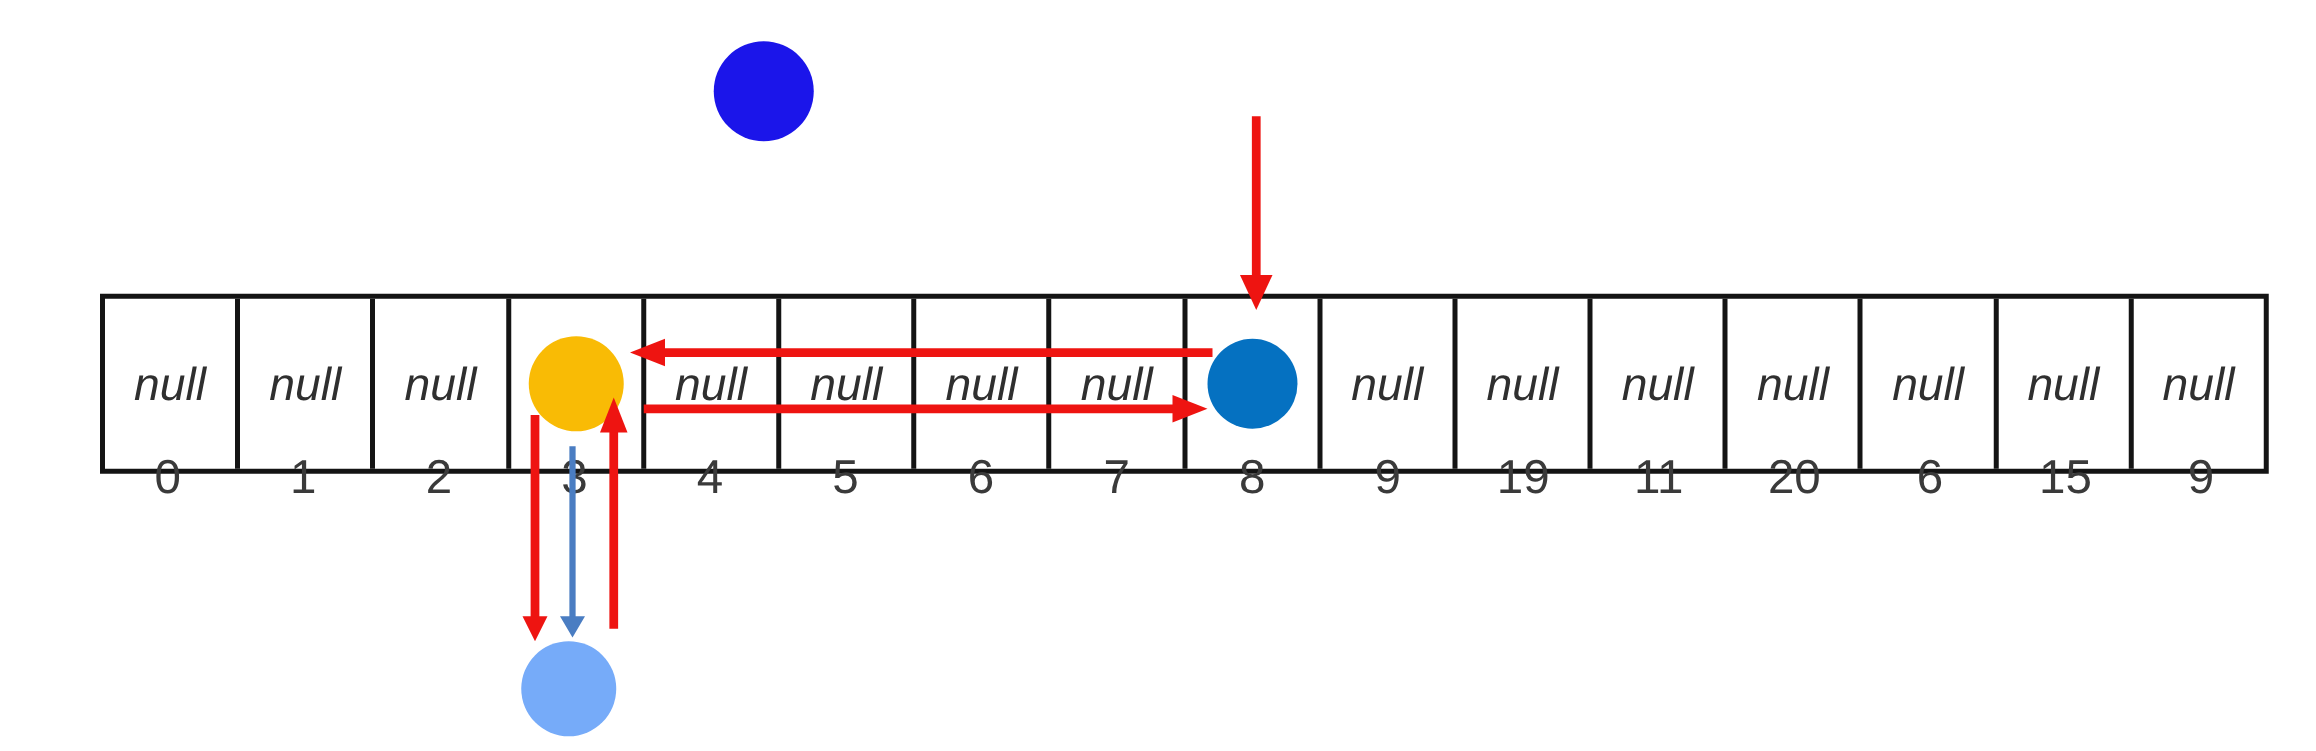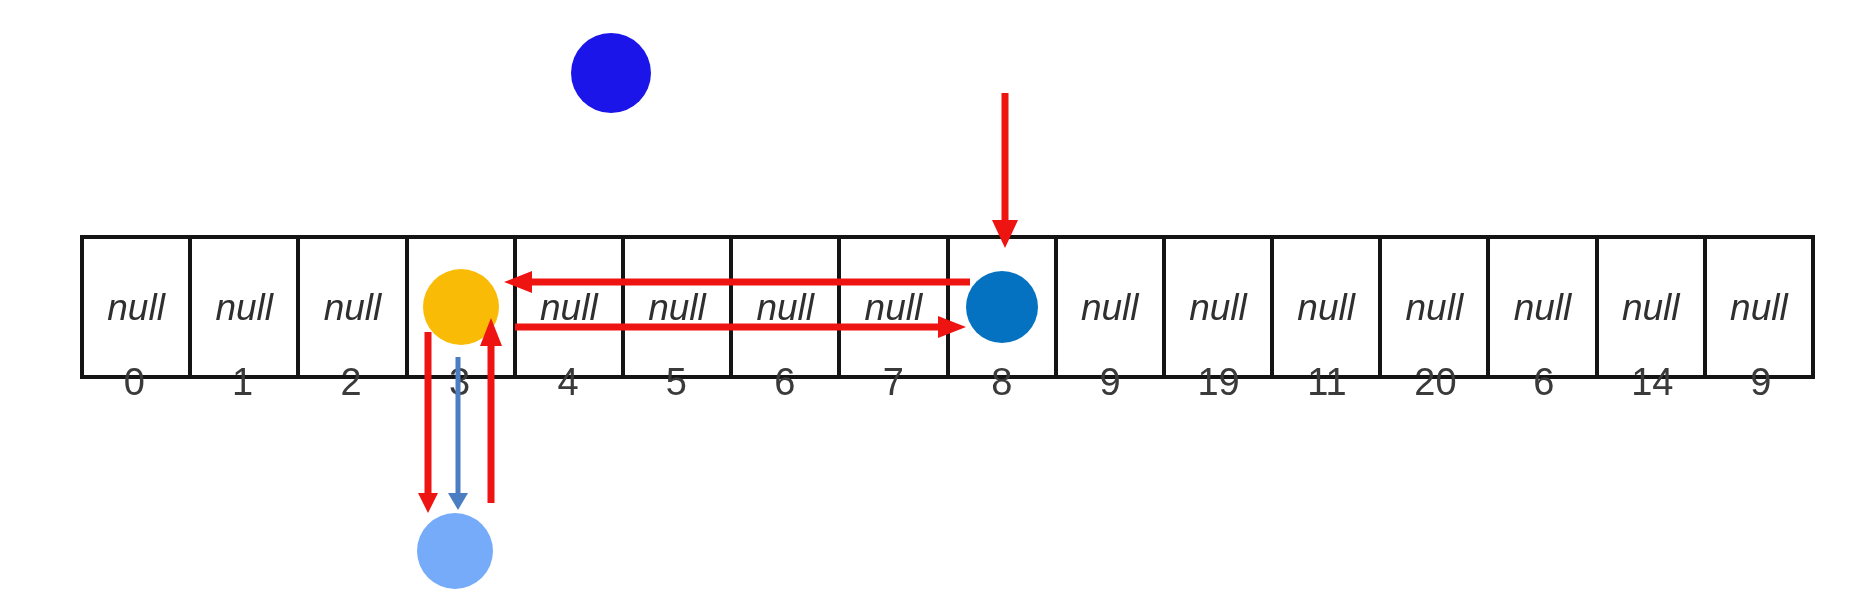--- a/index.html
+++ b/index.html
@@ -118,21 +118,21 @@
     <span class="idx">4</span>
     <span class="idx">5</span>
     <span class="idx">6</span>
     <span class="idx">7</span>
     <span class="idx">8</span>
     <span class="idx">9</span>
     <span class="idx">19</span>
     <span class="idx">11</span>
     <span class="idx">20</span>
     <span class="idx">6</span>
-    <span class="idx">14</span>
+    <span class="idx">15</span>
     <span class="idx">9</span>
   </div>
 
   <div class="circle floating top-blue" style="background-color: rgb(27, 21, 234);"></div>
   <div class="circle floating bottom-light" style="background-color: rgb(118, 171, 249);"></div>
 
   <svg class="arrows" viewBox="0 0 1853 601">
     <g>
       <line x1="1005" y1="93" x2="1005" y2="222" stroke-width="7" stroke="#EE1411"></line>
       <polygon points="992,220 1018,220 1005,248" fill="#EE1411"></polygon>

